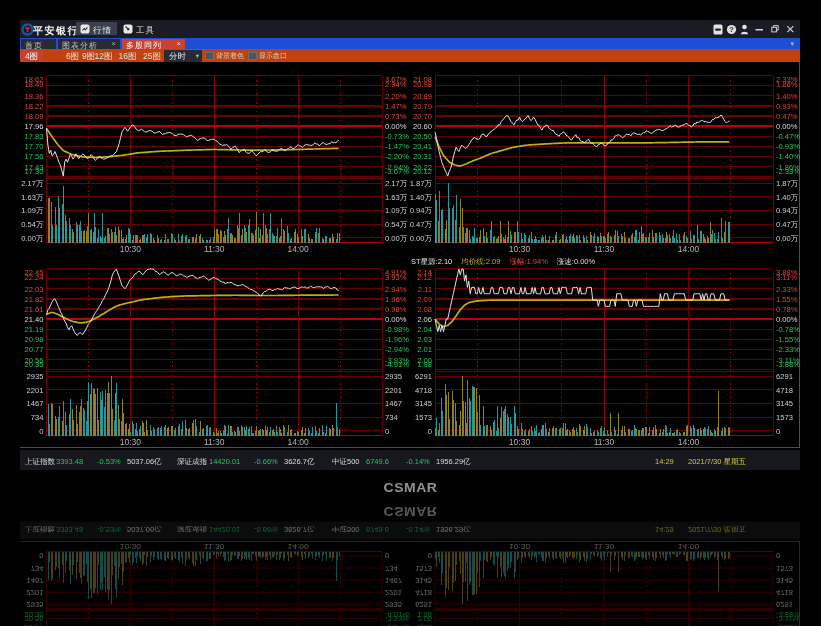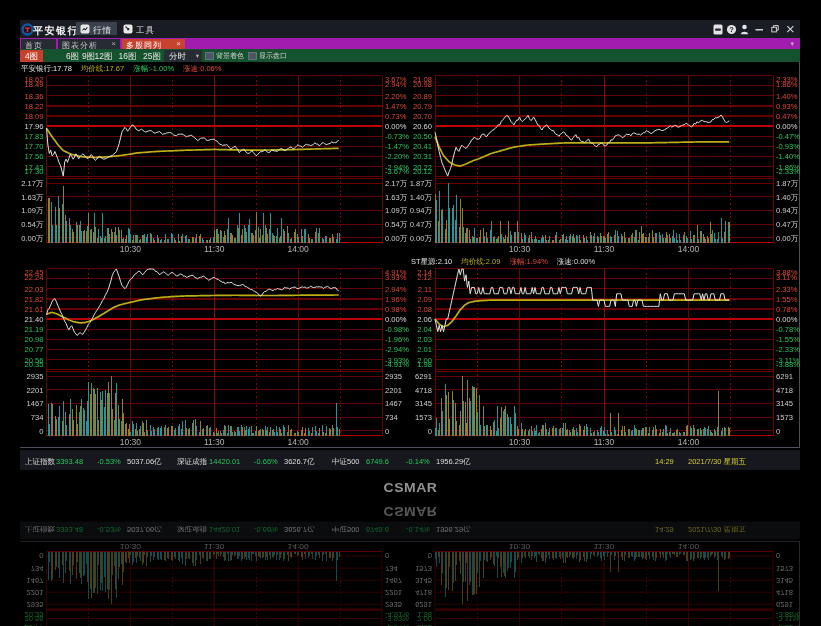--- a/index.html
+++ b/index.html
@@ -7,28 +7,28 @@
 .mirror{top:468px;height:497px;transform:scaleY(-0.88);opacity:0.5}
 .csmirror{position:absolute;left:360px;top:503px;width:101px;text-align:center;font-size:14px;font-weight:bold;letter-spacing:0.5px;color:#939393;transform:scaleY(-0.85);opacity:0.6}
 .app{position:absolute;left:20px;top:20px;width:780px;height:450px;background:#000}
 .titlebar{position:absolute;left:0;top:0;width:780px;height:18px;background:#191c22}
 .logo{position:absolute;left:1px;top:2.5px}
 .apptitle{position:absolute;left:13px;top:3.5px;font-size:10px;font-weight:bold;color:#f2f2f2;letter-spacing:1.5px}
 .menuitem{position:absolute;top:2px;height:13px;padding:2px 5px 0 4px;font-size:8.5px;color:#e0e0e0;letter-spacing:1px}
 .menuitem.sel{background:#3a414c}
 .menuitem svg{vertical-align:-1px;margin-right:3px}
 .ticons{position:absolute;right:0;top:2px}
-.tabrow{position:absolute;left:0;top:18px;width:780px;height:11px;background:#a21caf}
+.tabrow{position:absolute;left:0;top:18px;width:780px;height:11px;background:#1d4ed8}
 .tab{position:absolute;top:0.5px;height:10.5px;background:#272b33;color:#c9c9c9;font-size:8px}
 .tab span{position:absolute;left:4px;top:1px;letter-spacing:1px}
 .tab i{position:absolute;right:4px;top:0.5px;font-style:normal;font-size:8px;color:#aaa}
 .tab.act{background:#c7432f;color:#fff}
 .tab.act i{color:#f2cdc6}
 .tabdd{position:absolute;right:6px;top:0;color:#b5b5b5;font-size:7px;line-height:11px}
-.toolbar{position:absolute;left:0;top:29px;width:780px;height:13px;background:#14532d}
+.toolbar{position:absolute;left:0;top:29px;width:780px;height:13px;background:#c2410c}
 .tbtn{position:absolute;top:0.5px;height:12px;font-size:8.5px;color:#e3e3e3;text-align:center;line-height:12px}
 .tbtn.red{background:#c7402c;color:#fff}
 .tbtn.combo{background:#272b33;text-align:left;padding-left:5px}
 .tbtn.combo .dd{position:absolute;right:3px;top:0;font-size:6.5px;color:#b5b5b5}
 .chk{position:absolute;top:2.5px;width:8.5px;height:8.5px;background:#4d5462;border:1px solid #667083}
 .chklab{position:absolute;top:2px;font-size:7px;color:#cfcfcf}
 .charts{position:absolute;left:0;top:42px;width:780px;height:386px;background:#000;border-right:1px solid #4a4f59;border-bottom:1px solid #4a4f59}
 .panel{position:absolute;width:390px;height:193px}
 .phdr{position:absolute;left:0;top:2px;height:11px;font-size:7.5px;white-space:nowrap}
 .phdr span{margin-left:9px}
@@ -89,21 +89,20 @@
         <div class="tbtn" style="left:96px;width:23px">16图</div>
         <div class="tbtn" style="left:120.5px;width:23px">25图</div>
         <div class="tbtn combo" style="left:144px;width:38px">分时<span class="dd">▾</span></div>
         <div class="chk" style="left:185px"></div>
         <div class="chklab" style="left:196px">背景着色</div>
         <div class="chk" style="left:228px"></div>
         <div class="chklab" style="left:239px">显示盘口</div>
       </div>
       <div class="charts">
         <div class="panel" style="left:0px;top:0px">
-          <div class="phdr"><span style="color:#e4e4e4">平安银行:17.78</span><span style="color:#beae16">均价线:17.67</span><span style="color:#27c55e">涨幅:-1.00%</span><span style="color:#e2483a">涨速:0.06%</span></div>
           <svg width="390" height="193" viewBox="0 0 390 193" style="position:absolute;left:0;top:0">
             <g shape-rendering="crispEdges">
               <line x1="26.5" y1="13.5" x2="362.0" y2="13.5" stroke="#660202" stroke-width="1.4"></line>
               <line x1="26.5" y1="23.6" x2="362.0" y2="23.6" stroke="#660202" stroke-width="1.4"></line>
               <line x1="26.5" y1="33.7" x2="362.0" y2="33.7" stroke="#660202" stroke-width="1.4"></line>
               <line x1="26.5" y1="43.8" x2="362.0" y2="43.8" stroke="#660202" stroke-width="1.4"></line>
               <line x1="26.5" y1="53.9" x2="362.0" y2="53.9" stroke="#660202" stroke-width="1.4"></line>
               <line x1="26.5" y1="64.0" x2="362.0" y2="64.0" stroke="#bc0202" stroke-width="2.2"></line>
               <line x1="26.5" y1="74.2" x2="362.0" y2="74.2" stroke="#660202" stroke-width="1.4"></line>
               <line x1="26.5" y1="84.3" x2="362.0" y2="84.3" stroke="#660202" stroke-width="1.4"></line>

